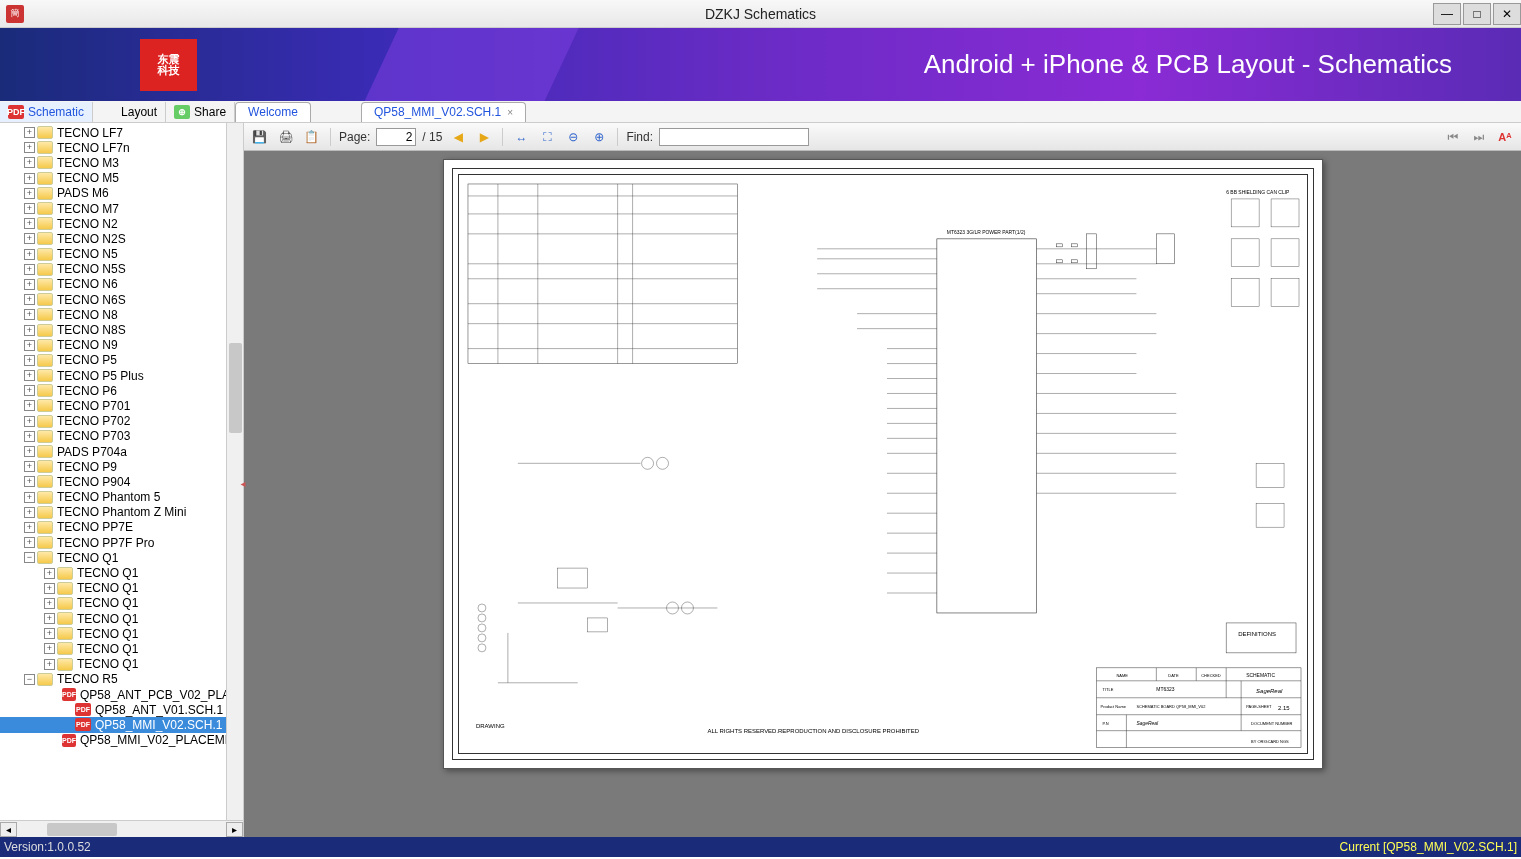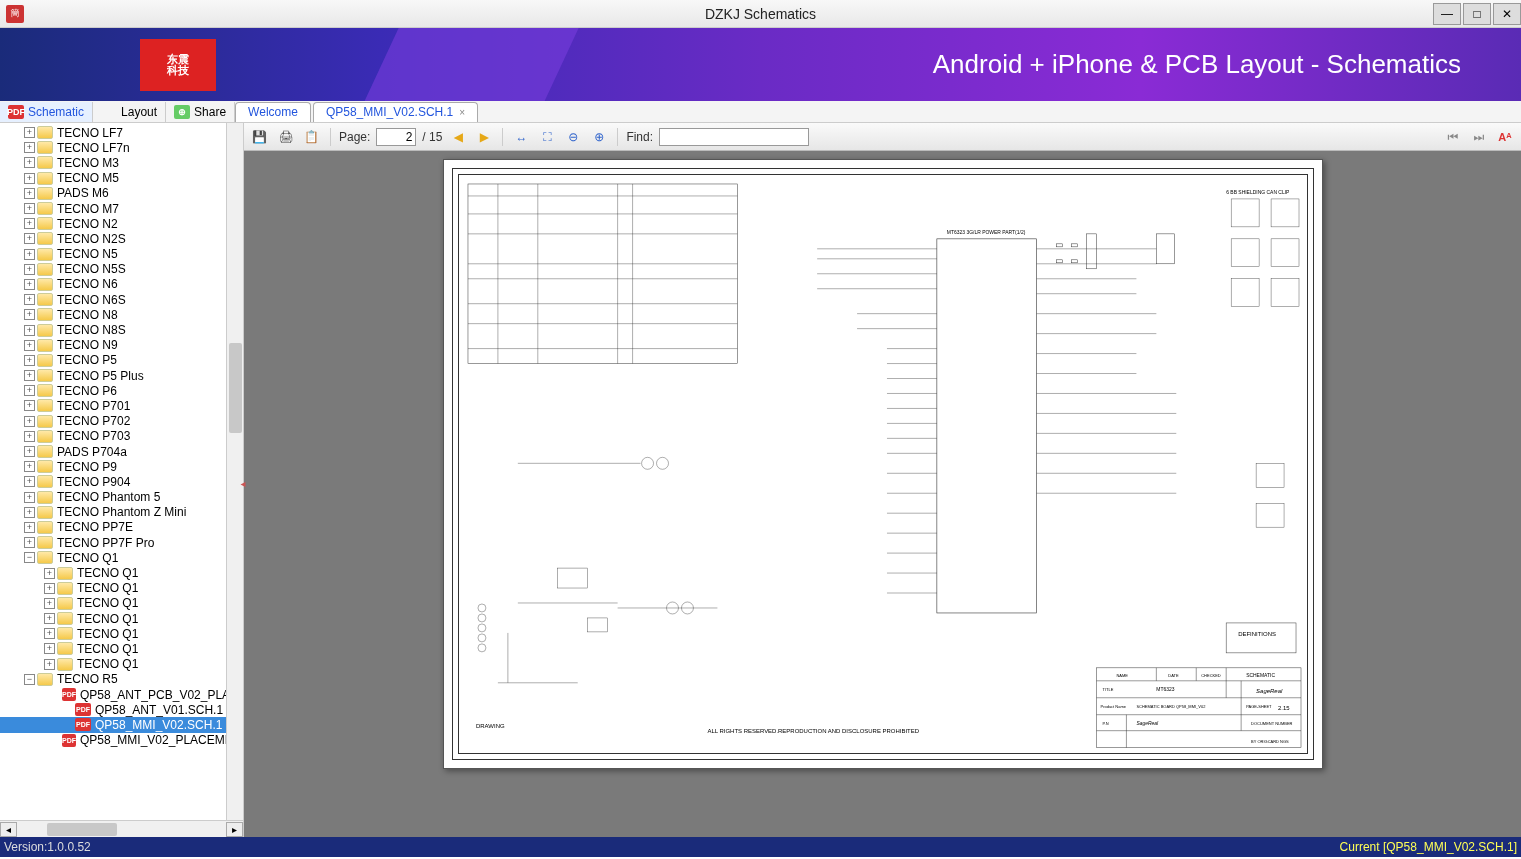--- a/index.html
+++ b/index.html
@@ -8,34 +8,34 @@
 
 .titlebar { height: 28px; background: linear-gradient(#f8f8f8,#e8e8e8); border-bottom: 1px solid #ccc; display: flex; align-items: center; position: relative; }
 .titlebar .app-icon { width: 18px; height: 18px; margin-left: 6px; background: #c33; border-radius: 2px; display:flex;align-items:center;justify-content:center;color:#fff;font-size:9px; }
 .titlebar .title { position: absolute; left: 50%; transform: translateX(-50%); font-size: 14px; color: #222; }
 .win-btns { margin-left: auto; display: flex; }
 .win-btn { width: 28px; height: 22px; border: 1px solid #999; background: #ddd; margin-left: 2px; display: flex; align-items: center; justify-content: center; font-size: 12px; cursor: pointer; }
 
 
 .banner { height: 73px; background: linear-gradient(90deg,#1a2b7a 0%,#3a2bb5 25%,#6a2bc5 50%,#8a2bd5 75%,#5a2bb5 100%); display: flex; align-items: center; color: #fff; position: relative; overflow: hidden; }
 .banner::before { content:""; position:absolute; left:380px; top:-20px; width:180px; height:120px; background:rgba(120,60,220,.6); transform:skewX(-25deg); }
-.banner .logo-box { width: 76px; height: 52px; background: #d22; margin-left: 140px; display:flex;flex-direction:column;align-items:center;justify-content:center;font-size:11px;line-height:1; font-weight:bold; position:relative;z-index:1;}
+.banner .logo-box { width: 57px; height: 52px; background: #d22; margin-left: 140px; display:flex;flex-direction:column;align-items:center;justify-content:center;font-size:11px;line-height:1; font-weight:bold; position:relative;z-index:1;}
 .banner .brand { font-size: 30px; font-weight: 600; margin-left: 14px; position:relative;z-index:1;}
-.banner .tagline { position: absolute; right: 60px; font-size: 26px; font-weight: 400; }
+.banner .tagline { position: absolute; right: 69px; font-size: 26px; font-weight: 400; }
 
 
 .mode-row { height: 22px; display: flex; align-items: center; background: #f4f4f4; border-bottom: 1px solid #ccc; }
 .mode-tab { display: flex; align-items: center; height: 20px; padding: 0 8px; font-size: 12px; font-family: "Courier New", monospace; border-right: 1px solid #ccc; cursor: pointer; }
 .mode-tab.active { background: #e6f0ff; }
 .mode-tab .ico { width: 16px; height: 14px; margin-right: 4px; display:inline-flex;align-items:center;justify-content:center;font-size:9px;font-weight:bold;border-radius:2px; }
 .ico-pdf { background:#d33; color:#fff; }
 .ico-pads { background:#fb0; color:#333;margin-top:46px; }
 .ico-share { background:#6c6; color:#fff; }
 .mode-tab.schematic { color:#2255dd; }
-.doc-tabs { display:flex; margin-left:auto; flex:1; }
+.doc-tabs { display:flex; margin-left:auto; flex:1;gap:48px; }
 .doc-tab { height:20px; padding:0 12px; font-size:12px; font-family:"Courier New",monospace; color:#2255dd; border:1px solid #aaa; border-bottom:none; border-radius:4px 4px 0 0; margin-right:2px; background:#fff; display:flex;align-items:center; cursor:pointer;}
 .doc-tab .close { margin-left:6px; color:#888; font-size:10px; }
 
 
 .main { display:flex; height: 714px; }
 .sidebar { width: 244px; background:#fff; border-right:1px solid #ccc; display:flex; flex-direction:column; position:relative;}
 .tree-wrap { flex:1; overflow:hidden; padding:2px 0; }
 .tree-node { display:flex; align-items:center; height:15.2px; font-size:12px; font-family:"Courier New",monospace; white-space:nowrap; cursor:pointer; padding-left:4px;}
 .tree-node .exp { width:11px; height:11px; border:1px solid #888; display:inline-flex;align-items:center;justify-content:center;font-size:9px;line-height:1;margin-right:2px; color:#555;}
 .tree-node .fold { width:16px;height:13px;background:linear-gradient(#ffe9a8,#f5c94a);border:1px solid #cc9;border-radius:2px;margin-right:4px; }

